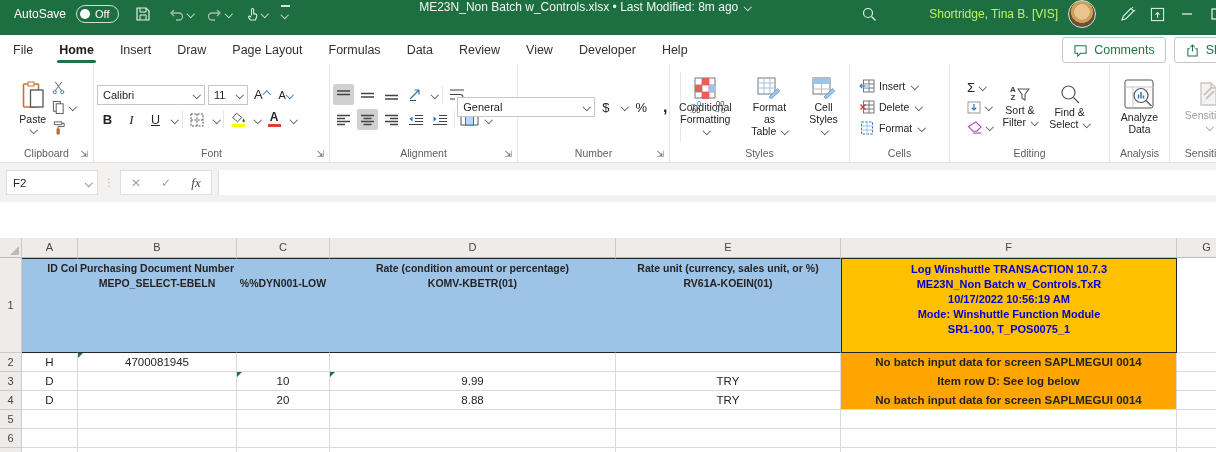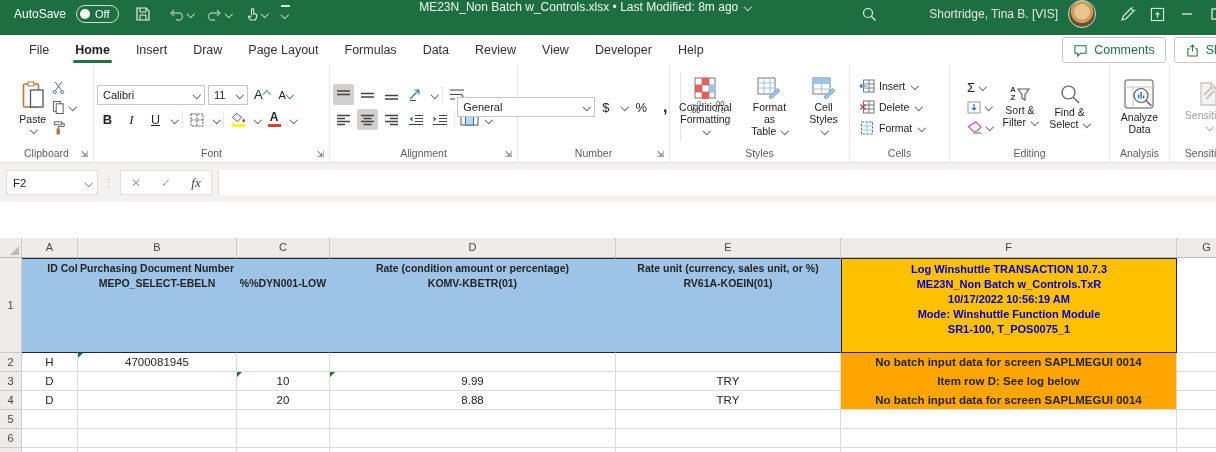--- a/index.html
+++ b/index.html
@@ -14,28 +14,28 @@
   .titlebar{position:absolute;top:0;left:0;width:100%;height:42px;background:var(--titlebar,#1D6F42);display:flex;align-items:flex-start;color:#fff;font-size:12px;}
   .tb-left{display:flex;align-items:center;gap:10px;padding-left:14px;width:300px;flex:0 0 auto;}
   .autosave-pill{display:flex;align-items:center;gap:5px;border:1px solid #cfe0d4;border-radius:9px;height:16px;padding:0 8px 0 3px;font-size:11px;}
   .autosave-dot{width:10px;height:10px;border-radius:50%;background:#fff;}
   .qat{display:inline-block;width:9px;}
   .qat b{display:block;height:1.4px;background:#d9e6dd;margin-bottom:2px;}
   .tb-title{flex:1;text-align:center;color:#f2f6f3;white-space:nowrap;}
   .tb-right{display:flex;align-items:center;flex:0 0 auto;gap:0;}
   .tb-ic{display:flex;align-items:center;justify-content:center;width:28px;height:28px;}
   .tb-search{margin-right:46px;}
-  .username{margin-right:10px;color:#e5e5e5;}
+  .username{margin-right:10px;color:#bef264;}
   .avatar{width:26px;height:26px;border-radius:50%;margin-right:16px;border:1px solid #cfe0d4;
           background:radial-gradient(circle at 50% 42%,#e9c48f 0 38%,#caa15c 39% 55%,#6e4f33 56% 100%);}
   .win-ic{width:30px;height:28px;display:flex;align-items:center;justify-content:center;}
 
   
   .tabrow{position:absolute;top:35px;left:0;width:100%;height:30px;background:#fff;display:flex;align-items:center;font-size:12.5px;}
-  .tabs{display:flex;align-items:flex-start;height:100%;padding-left:16px;}
+  .tabs{display:flex;align-items:flex-start;height:100%;padding-left:0;}
   .tab{padding:0 13px;height:100%;display:flex;align-items:center;position:relative;color:#323130;}
   .tab.active{font-weight:bold;color:#1d1d1d;}
   .tab.active::after{content:"";position:absolute;left:11px;right:11px;bottom:2px;height:3px;border-radius:2px;background:var(--accent,#217346);}
   .tabrow-right{margin-left:auto;display:flex;align-items:center;gap:8px;padding-right:0;}
   .pillbtn{display:flex;align-items:center;gap:6px;border:1px solid #c8c6c4;border-radius:3px;height:24px;padding:0 10px;color:var(--accent,#217346);font-size:12.5px;white-space:nowrap;background:#fff;}
 
   
   .ribbon{position:absolute;top:65px;left:0;width:100%;height:97px;background:#fff;border-bottom:1px solid #E1DFDD;display:flex;overflow:hidden;}
   .rgroup{display:flex;flex-direction:column;padding:3px 3px 0;box-sizing:border-box;flex:0 0 auto;}
   .rgroup+.rgroup{border-left:1px solid #E8E6E4;}

